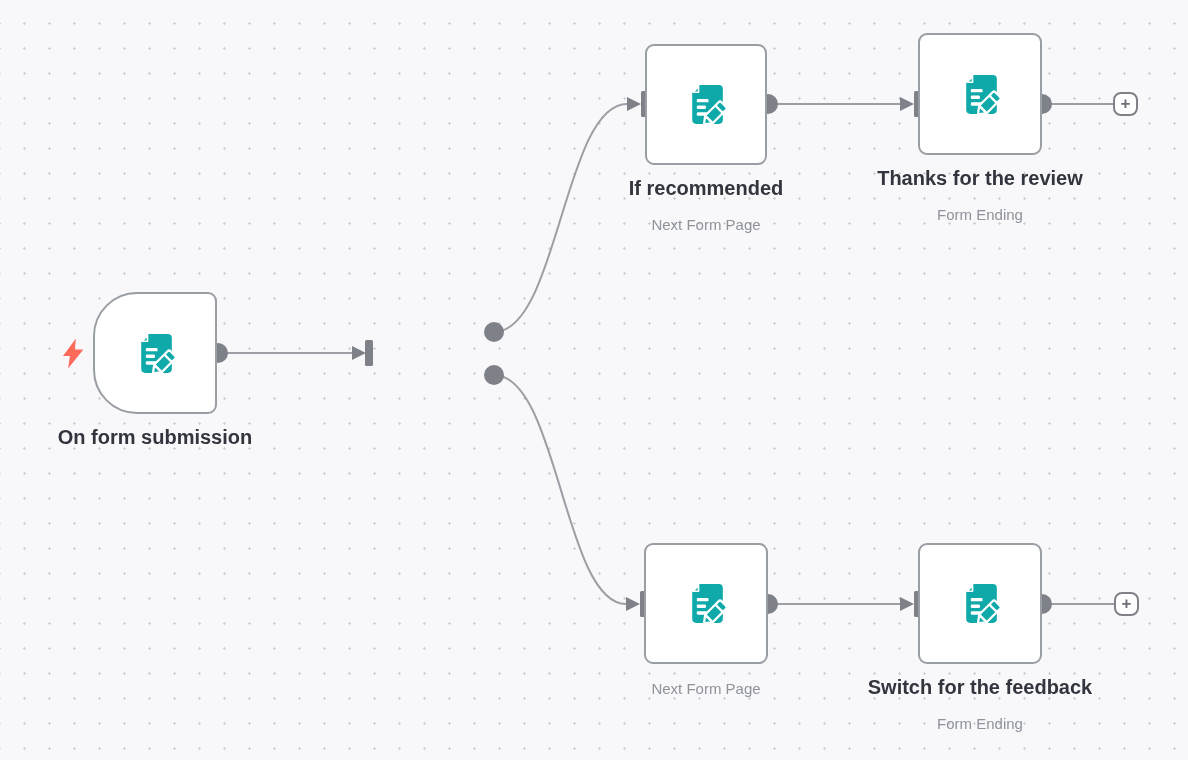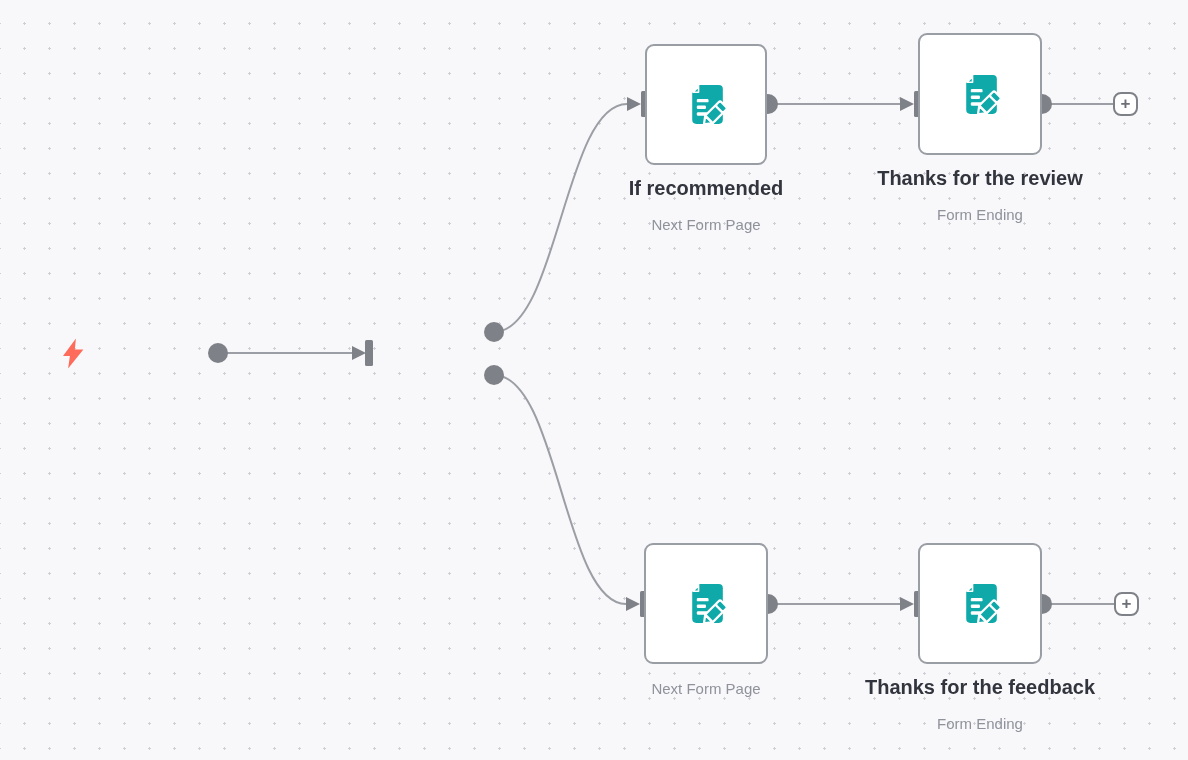--- a/index.html
+++ b/index.html
@@ -136,20 +136,28 @@
     <circle class="endpoint" cx="768" cy="104" r="10"></circle>
     <circle class="endpoint" cx="1042" cy="104" r="10"></circle>
     <circle class="endpoint" cx="768" cy="604" r="10"></circle>
     <circle class="endpoint" cx="1042" cy="604" r="10"></circle>
   </svg>
 
   <svg class="bolt" viewBox="0 0 14 20">
     <use href="#icon-bolt"></use>
   </svg>
 
+  <div class="node-wrap" style="left:5px;top:292px;">
+    <div class="node-box trigger-shape" style="width:124px;height:122px;">
+      <svg width="49" height="49" viewBox="0 0 48 48">
+          <use href="#icon-form"></use>
+        </svg>
+    </div>
+    <div class="node-title">On form submission</div>
+  </div>
 
 
   <div class="node-wrap" style="left:556px;top:44px;">
     <div class="node-box" style="width:122px;height:121px;">
       <svg width="49" height="49" viewBox="0 0 48 48">
           <use href="#icon-form"></use>
         </svg>
     </div>
     <div class="node-title">If recommended</div>
     <div class="node-subtitle">Next Form Page</div>
@@ -173,21 +181,21 @@
     </div>
     <div class="node-subtitle">Next Form Page</div>
   </div>
 
   <div class="node-wrap" style="left:830px;top:543px;">
     <div class="node-box" style="width:124px;height:121px;">
       <svg width="49" height="49" viewBox="0 0 48 48">
           <use href="#icon-form"></use>
         </svg>
     </div>
-    <div class="node-title">Thanks for the feedback</div>
+    <div class="node-title">Switch for the feedback</div>
     <div class="node-subtitle">Form Ending</div>
   </div>
 
   <button class="plus-btn" style="left:1113px;top:92px;">
     <span>+</span>
   </button>
   <button class="plus-btn" style="left:1114px;top:592px;">
     <span>+</span>
   </button>
 

